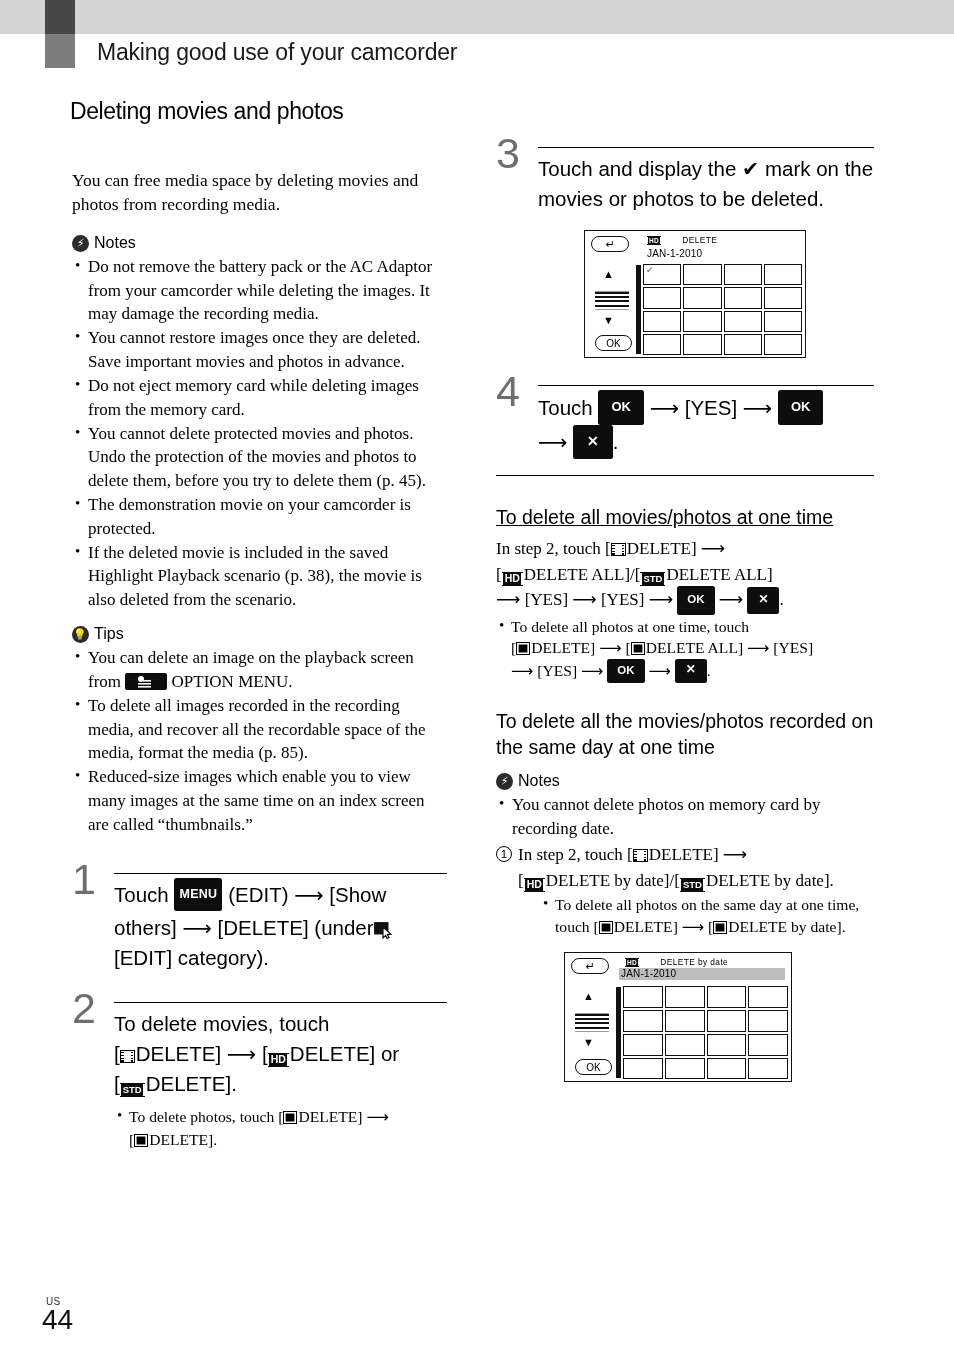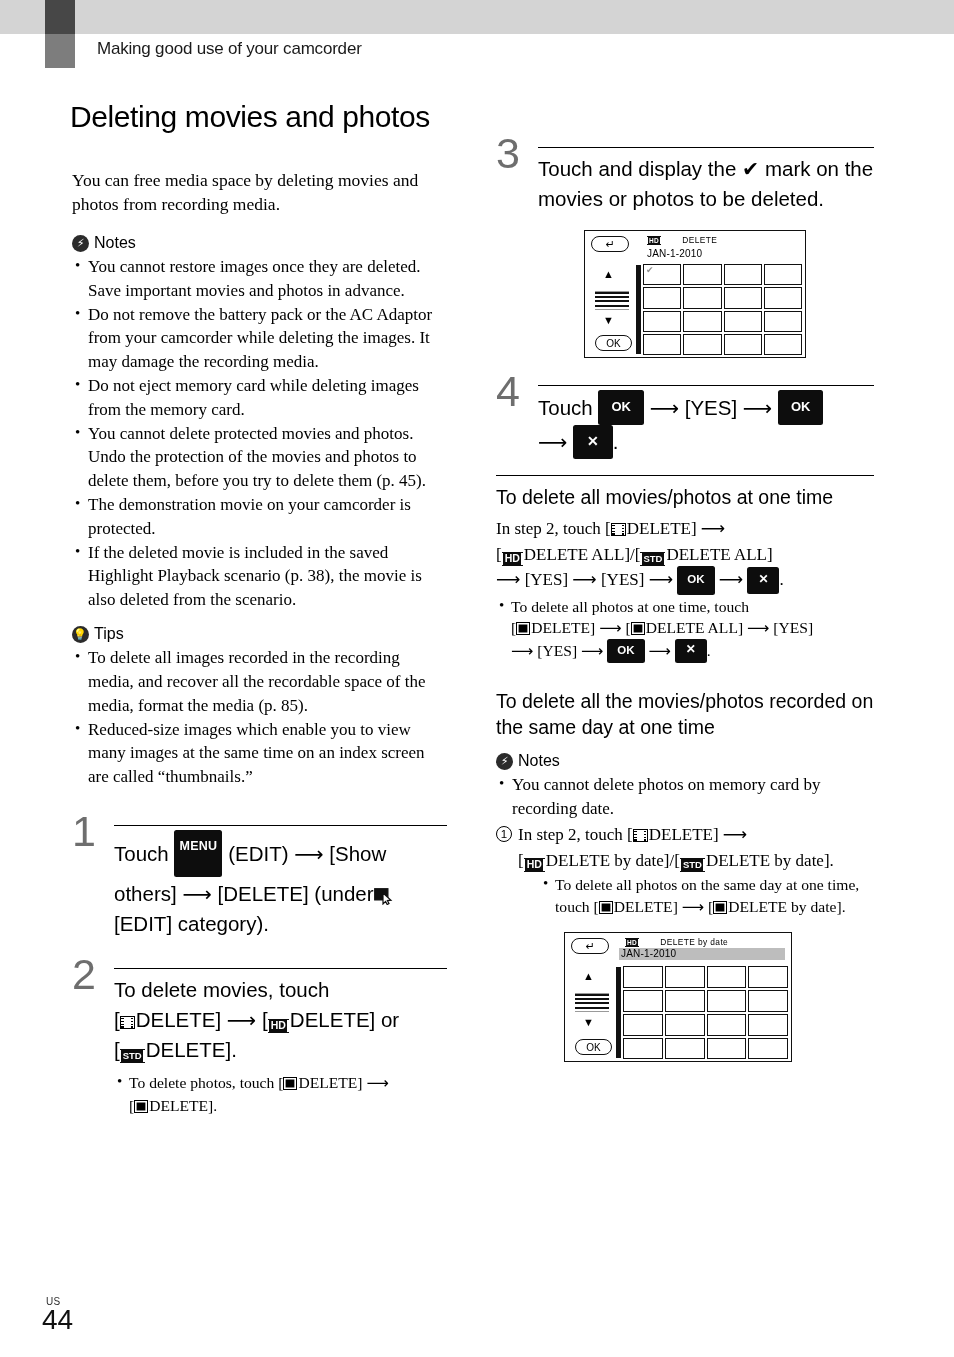--- a/index.html
+++ b/index.html
@@ -24,29 +24,29 @@
   }
   .top-tab-mid {
     position:absolute; left:45px; top:34px; width:30px; height:34px;
     background:#7d7d7d;
   }
 
   
   .running-head {
     position:absolute; left:97px; top:39px;
     font-family:"Liberation Sans", sans-serif;
-    font-size:17px; font-weight:400; color:#1a1a1a;
+    font-size:23px; font-weight:400; color:#1a1a1a;
     letter-spacing:-0.2px;
   }
 
   
   .page-title {
     position:absolute; left:70px; top:76px; width:400px;
     font-family:"Liberation Sans", sans-serif;
-    font-size:30px; font-weight:400; line-height:41px;
+    font-size:23px; font-weight:400; line-height:41px;
     letter-spacing:-0.4px; color:#000;
   }
 
   
   .col-left  { position:absolute; left:72px; top:168px; width:375px; }
   .col-right { position:absolute; left:496px; top:140px; width:378px; }
 
   .lead {
     font-size:17.5px; line-height:24px; margin:0 0 18px 0;
   }
@@ -104,21 +104,21 @@
   }
   .para { font-size:17px; line-height:25.5px; margin:0; }
 
   
   .chip {
     display:inline-block; background:#0d0d0d; color:#fff;
     font-family:"Liberation Sans", sans-serif;
     font-weight:bold; text-align:center; vertical-align:middle;
     border-radius:2.5px;
   }
-  .chip-menu { font-size:12.5px; padding:1px 5px 16px; letter-spacing:0.3px; position:relative; top:-2px;}
+  .chip-menu { font-size:12.5px; padding:1px 5px 2px; letter-spacing:0.3px; position:relative; top:-2px;}
   .chip-ok   { font-size:13px; padding:2px 13px 3px; position:relative; top:-2px;}
   .chip-ok-s { font-size:11.5px; padding:1px 10px 2px; position:relative; top:-1px;}
   .chip-x    { font-size:14px; padding:1px 14px 3px; position:relative; top:-2px;}
   .chip-x-s  { font-size:12px; padding:0px 11px 2px; position:relative; top:-1px;}
   .chip-back-s{ font-size:12px; padding:0 9px 1px; position:relative; top:-1px;}
 
   
   .fmt {
     display:inline-block; vertical-align:-2px;
     background:#0d0d0d; color:#fff;
@@ -271,34 +271,46 @@
 <div class="col-left">
 
   <p class="lead">You can free media space by deleting movies and photos from recording media.</p>
 
   <div class="nt-head">
     <span class="badge">⚡</span>
     <span>Notes</span>
   </div>
 
   <ul class="bl">
+    <li>Do not remove the battery pack or the AC Adaptor from your camcorder while deleting the images. It may damage the recording media.</li>
     <li>You cannot restore images once they are deleted. Save important movies and photos in advance.</li>
-    <li>Do not remove the battery pack or the AC Adaptor from your camcorder while deleting the images. It may damage the recording media.</li>
     <li>Do not eject memory card while deleting images from the memory card.</li>
     <li>You cannot delete protected movies and photos. Undo the protection of the movies and photos to delete them, before you try to delete them (p. 45).</li>
     <li>The demonstration movie on your camcorder is protected.</li>
     <li>If the deleted movie is included in the saved Highlight Playback scenario (p. 38), the movie is also deleted from the scenario.</li>
   </ul>
 
   <div class="nt-head" style="margin-top:14px;">
     <span class="badge">💡</span>
     <span>Tips</span>
   </div>
 
   <ul class="bl">
+    <li>
+      <span>You can delete an image on the playback screen from</span>
+      <span class="chip-opt">
+        <svg width="42" height="17" viewBox="0 0 42 17">
+          <circle cx="16" cy="6" r="3" fill="#fff"></circle>
+          <rect x="13" y="10" width="13" height="1.6" fill="#fff"></rect>
+          <rect x="18" y="7" width="8" height="1.6" fill="#fff"></rect>
+          <rect x="13" y="13" width="13" height="1.6" fill="#fff"></rect>
+        </svg>
+      </span>
+      <span>OPTION MENU.</span>
+    </li>
     <li>To delete all images recorded in the recording media, and recover all the recordable space of the media, format the media (p. 85).</li>
     <li>Reduced-size images which enable you to view many images at the same time on an index screen are called “thumbnails.”</li>
   </ul>
 
   <div class="step" style="margin-top:30px;">
     <div class="step-rule"></div>
     <div class="step-num">1</div>
     <div class="step-body">
       <span>Touch</span>
       <span class="chip chip-menu">MENU</span>
@@ -400,21 +412,21 @@
       <span>[YES]</span>
       <span class="arrow">⟶</span>
       <span class="chip chip-ok">OK</span><br>
       <span class="arrow">⟶</span>
       <span class="chip chip-x">✕</span><span>.</span>
     </div>
     <div class="rule-full"></div>
   </div>
 
   <div>
-    <div class="sub-head" style="margin-top:8px;">To delete all movies/photos at one time</div>
+    <div class="sub-head" style="margin-top:28px;text-decoration:underline;">To delete all movies/photos at one time</div>
     <p class="para">
       <span>In step 2, touch [</span><span class="ico-movie"></span><span>DELETE]</span>
       <span class="arrow">⟶</span><br>
       <span>[</span><span class="fmt">HD</span><span>DELETE ALL]/[</span><span class="fmt std">STD</span><span>DELETE ALL]</span><br>
       <span class="arrow">⟶</span>
       <span>[YES]</span>
       <span class="arrow">⟶</span>
       <span>[YES]</span>
       <span class="arrow">⟶</span>
       <span class="chip chip-ok-s">OK</span>

